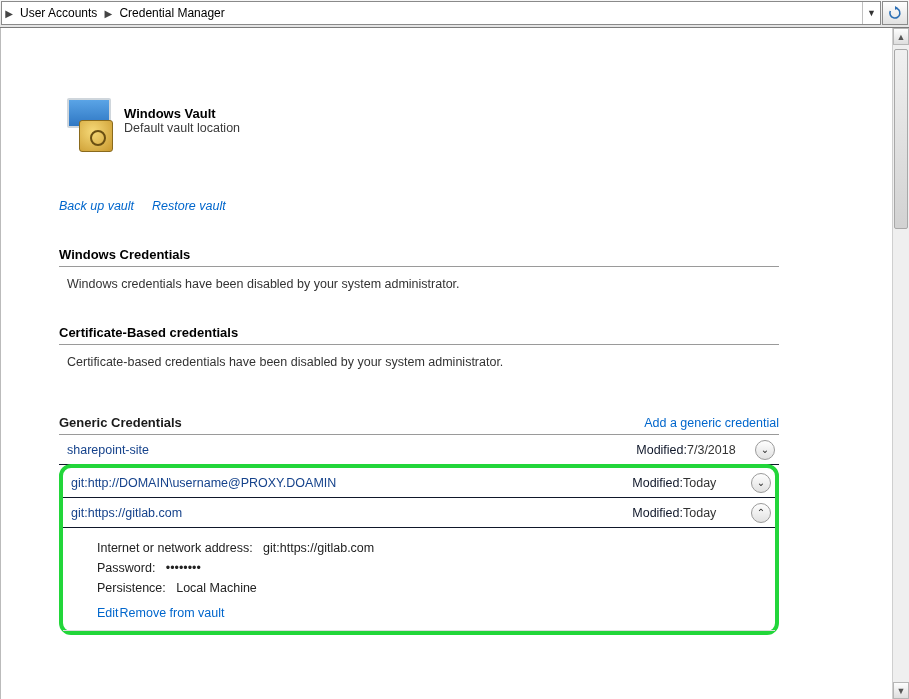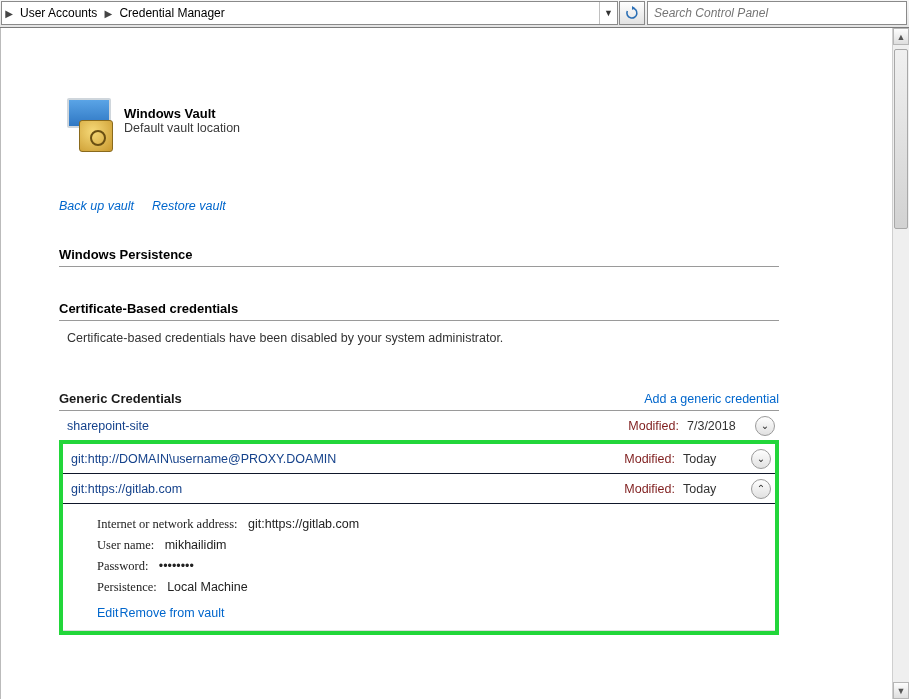--- a/index.html
+++ b/index.html
@@ -139,46 +139,46 @@
   }
   .generic-h-row .lab { font-weight: bold; font-size: 13px; }
   .cred-list { }
   .cred-row {
     display: flex; align-items: center;
     height: 30px;
     border-bottom: 1px solid #0f172a;
     padding: 0 4px 0 8px;
   }
   .cred-name { flex:1; color:#15428b; }
-  .mod-lab { color:#7f1d1d; margin-right:8px; }
+  .mod-lab { color:#0f172a; margin-right:0; }
   .mod-val { color:#333; width: 62px; }
   .chev {
     width: 20px; height: 20px;
     border: 1px solid #9a9a9a;
     border-radius: 50%;
     background: linear-gradient(#fefefe,#e1e1e1);
     display:flex; align-items:center; justify-content:center;
     margin-left: 6px;
     font-size: 10px; color:#2a2a2a;
   }
   .highlight-box {
     border: 4px solid #22d63a;
-    border-radius: 0;
+    border-radius: 12px;
     padding: 0;
     margin-top: -1px;
   }
   .details {
     padding: 10px 8px 10px 34px;
     border-bottom: 1px solid #dcdcdc;
   }
   .details .drow {
     padding: 3px 0;
     color:#222;
   }
-  .details .lab2 { display:inline-block;font-family:Liberation Serif, serif; }
+  .details .lab2 { display:inline-block; }
   .det-actions {
     padding-top: 8px;
     display: flex; gap: 1px;
   }
   .scrollbar {
     position: absolute; right: 0; top: 0; bottom: 0;
     width: 17px;
     background: #efefef;
     border-left: 1px solid #cfcfcf;
   }
@@ -206,23 +206,20 @@
     <span class="crumb">Credential Manager</span>
     <span style="flex:1"></span>
     <span class="addr-drop">▼</span>
   </div>
   <div class="refresh-btn">
     <svg width="14" height="14" viewBox="0 0 14 14">
       <path d="M7 2 A5 5 0 1 1 2.3 5" fill="none" stroke="#2b6fb5" stroke-width="1.6"></path>
       <path d="M7 0 L7 4 L10 2 Z" fill="#2b6fb5"></path>
     </svg>
   </div>
-  <div class="search">
-    <input type="text" placeholder="Search Control Panel" style="">
-  </div>
 </div>
 
 <div class="page">
   <div class="left-rail"></div>
 
   <div class="content">
 
     <div class="vault-row">
       <div class="vault-icon">
         <div class="monitor"></div>
@@ -232,21 +229,22 @@
         <div class="vault-title">Windows Vault</div>
         <div class="vault-sub">Default vault location</div>
       </div>
     </div>
 
     <div class="links-row">
       <span class="link">Back up vault</span>
       <span class="link">Restore vault</span>
     </div>
 
-    <div class="section-h">Windows Persistence</div>
+    <div class="section-h">Windows Credentials</div>
+    <div class="section-msg">Windows credentials have been disabled by your system administrator.</div>
 
     <div class="section-h">Certificate-Based credentials</div>
     <div class="section-msg">Certificate-based credentials have been disabled by your system administrator.</div>
 
     <div class="generic-h-row">
       <span class="lab">Generic Credentials</span>
       <span class="link">Add a generic credential</span>
     </div>
 
     <div class="cred-list">
@@ -272,25 +270,20 @@
           <span class="mod-lab">Modified:</span>
           <span class="mod-val">Today</span>
           <span class="chev">⌃</span>
         </div>
 
         <div class="details">
           <div class="drow">
             <span class="lab2">Internet or network address:</span>
             &nbsp;
             <span>git:https://gitlab.com</span>
-          </div>
-          <div class="drow">
-            <span class="lab2">User name:</span>
-            &nbsp;
-            <span>mikhailidim</span>
           </div>
           <div class="drow">
             <span class="lab2">Password:</span>
             &nbsp;
             <span>••••••••</span>
           </div>
           <div class="drow">
             <span class="lab2">Persistence:</span>
             &nbsp;
             <span>Local Machine</span>

